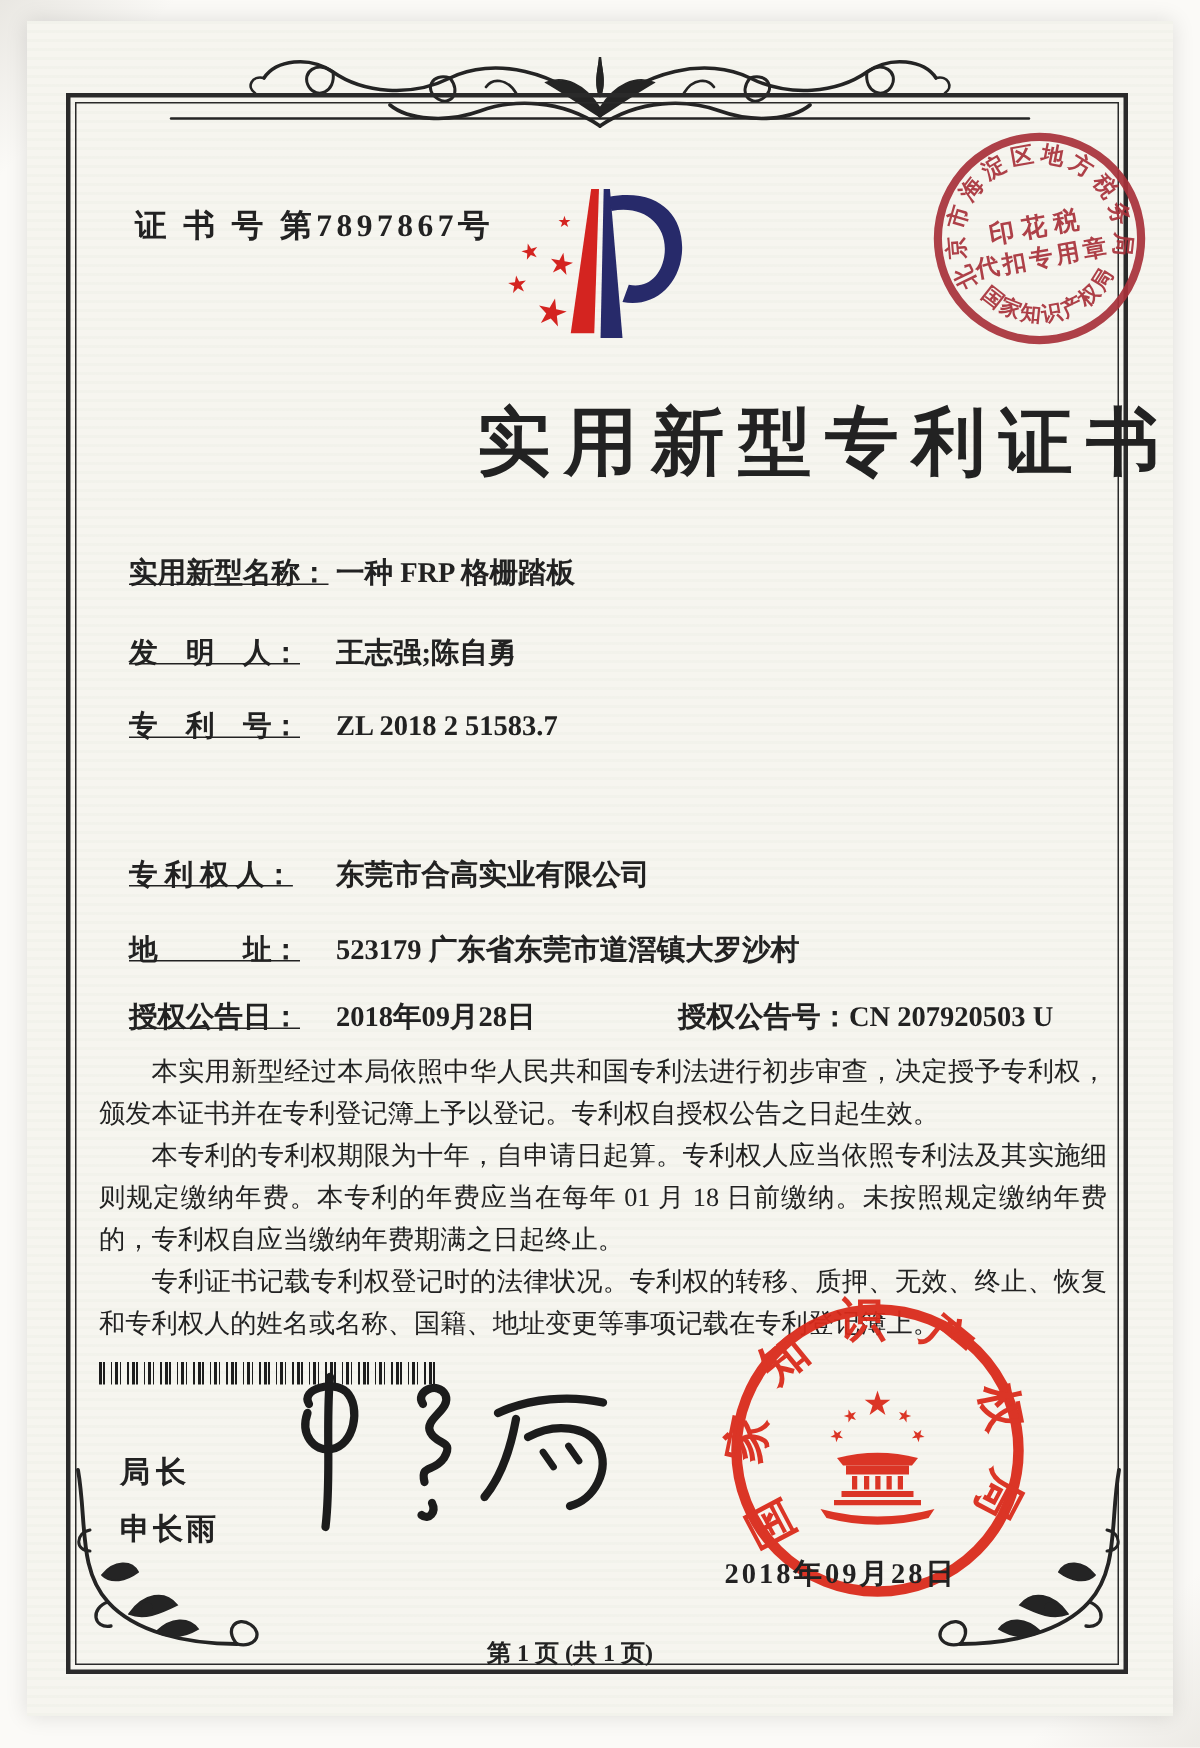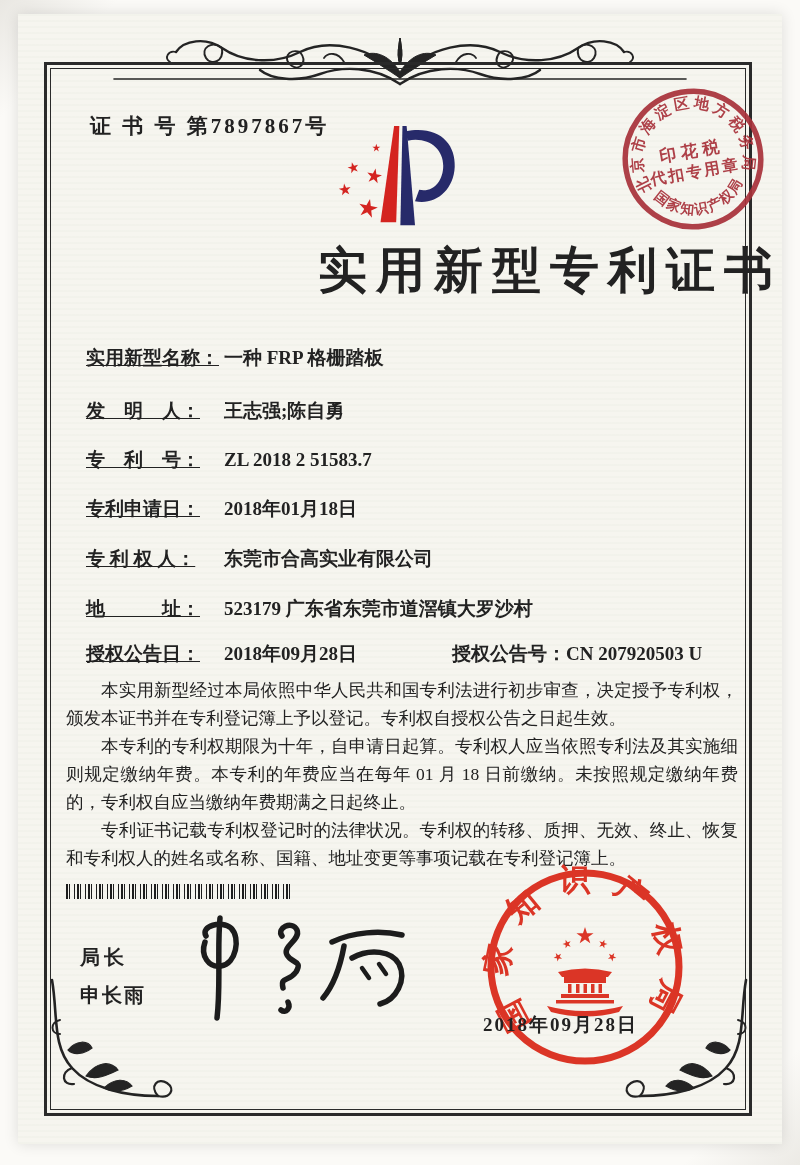--- a/index.html
+++ b/index.html
@@ -10,21 +10,21 @@
   }
   .paper{
     position:absolute;left:18px;top:14px;width:764px;height:1130px;
     background:
       repeating-linear-gradient(0deg,rgba(190,205,185,.07) 0 2px,rgba(255,255,255,0) 2px 6px),
       #f6f5ef;
     box-shadow:0 0 14px rgba(0,0,0,.12);
   }
   .frame{position:absolute;left:26px;top:48px;width:702px;height:1048px;border:3px solid #2a2a2a;}
   .frame::after{content:"";position:absolute;inset:3px;border:1.5px solid #2a2a2a;pointer-events:none;}
-  .abs{position:absolute;}
+  .abs{position:absolute;margin-top:24px;}
   .cert-no{left:72px;top:98px;font-size:21px;letter-spacing:3px;font-weight:600;}
   .title{left:0;right:0;top:224px;text-align:right;font-size:49px;font-weight:700;letter-spacing:9px;}
   .field-row{left:68px;font-size:19px;font-weight:600;white-space:nowrap;}
   .field-label{display:inline-block;min-width:138px;text-decoration:underline;}
   .grant-no{left:434px;top:627px;font-size:19px;font-weight:600;white-space:nowrap;}
   .paras{left:48px;top:662px;width:672px;font-size:17.5px;line-height:28px;text-align:justify;}
   .paras p{margin:0;text-indent:2em;}
   .barcode{left:48px;top:870px;width:224px;height:15px;
     background:repeating-linear-gradient(90deg,#1d1d1d 0 2px,transparent 2px 3px,#1d1d1d 3px 4px,transparent 4px 8px,#1d1d1d 8px 9px,transparent 9px 11px);}
   .signer-title{left:62px;top:930px;font-size:20px;font-weight:600;letter-spacing:4px;}
@@ -105,23 +105,20 @@
   <div class="abs title">实用新型专利证书</div>
 
   <div class="abs field-row" style="top:331px">
     <span class="field-label">实用新型名称：</span><span>一种 FRP 格栅踏板</span>
   </div>
   <div class="abs field-row" style="top:384px">
     <span class="field-label">发　明　人：</span><span>王志强;陈自勇</span>
   </div>
   <div class="abs field-row" style="top:433px">
     <span class="field-label">专　利　号：</span><span>ZL 2018 2 51583.7</span>
-  </div>
-  <div class="abs field-row" style="top:482px">
-    <span class="field-label">专利申请日：</span><span>2018年01月18日</span>
   </div>
   <div class="abs field-row" style="top:532px">
     <span class="field-label">专 利 权 人：</span><span>东莞市合高实业有限公司</span>
   </div>
   <div class="abs field-row" style="top:582px">
     <span class="field-label">地　　　址：</span><span>523179 广东省东莞市道滘镇大罗沙村</span>
   </div>
   <div class="abs field-row" style="top:627px">
     <span class="field-label">授权公告日：</span><span>2018年09月28日</span>
   </div>
@@ -202,14 +199,15 @@
       <path d="M112,116 c12,3 18,-7 9,-13 c-9,-6 -18,3 -9,13" stroke-width="2.2"></path>
       <path d="M26,88 c-12,4 -10,18 2,16" stroke-width="2.2"></path>
       <path d="M14,40 c-10,2 -10,14 0,14" stroke-width="2"></path>
       <path d="M40,96 C50,82 64,80 72,90 C60,96 50,100 40,96" fill="#242424" stroke-width="1.2"></path>
       <path d="M58,108 C68,98 80,98 86,106 C76,112 66,112 58,108" fill="#242424" stroke-width="1.2"></path>
       <path d="M22,70 C30,60 42,60 46,68 C38,74 28,76 22,70" fill="#242424" stroke-width="1.2"></path>
       <circle cx="52" cy="92" r="4" fill="#242424" stroke="none"></circle>
     </g>
   </svg>
 
+  <div class="abs footer">第 1 页 (共 1 页)</div>
 
 </div>
 
 </body></html>

